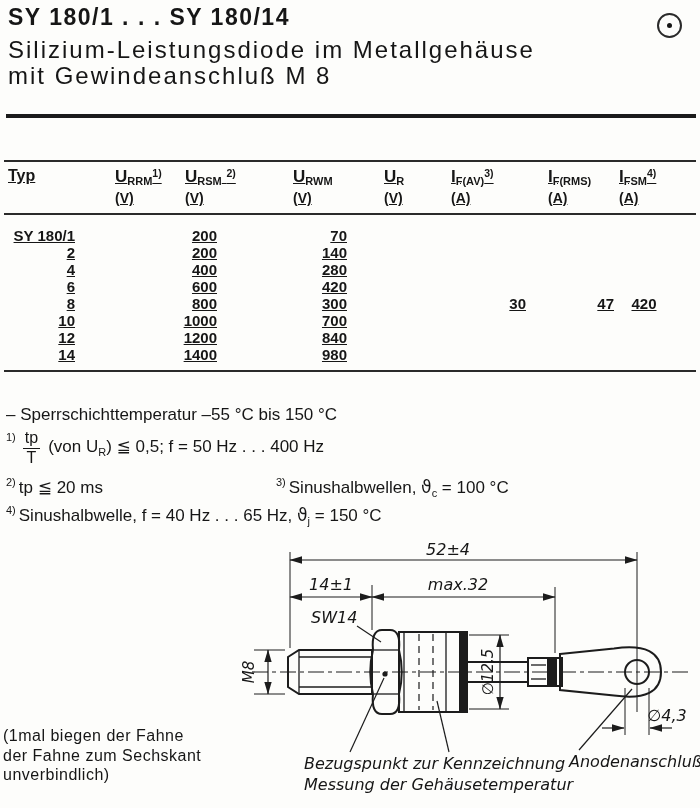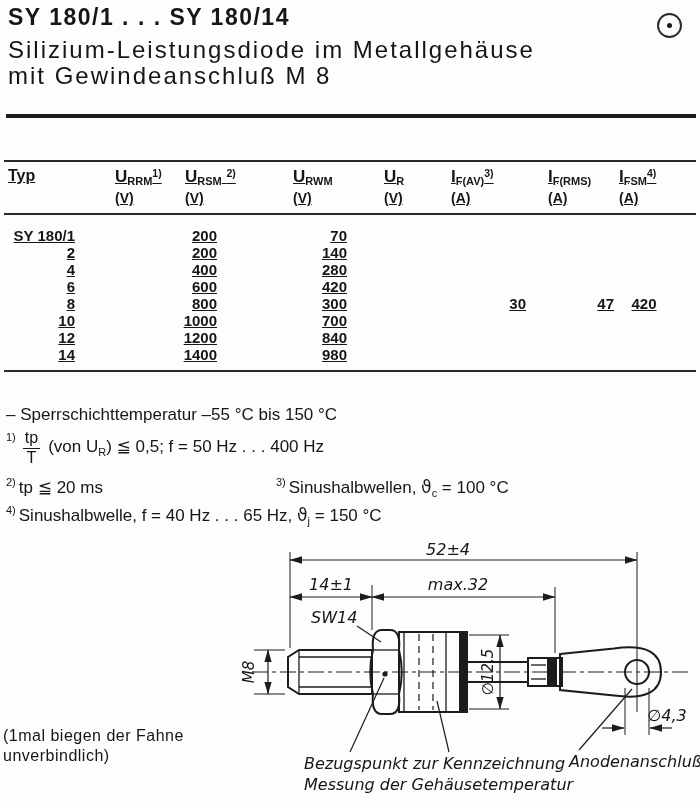--- a/index.html
+++ b/index.html
@@ -298,16 +298,17 @@
       <text class="dtx" x="304" y="790">Messung der Gehäusetemperatur</text>
       <text class="dtx" x="443" y="769">Kennzeichnung</text>
       <text class="dtx" x="569" y="767">Anodenanschluß</text>
     </g>
 
     <line class="cl" x1="252" y1="672" x2="692" y2="672"></line>
   </svg>
 
   <div class="fnote">
     <div>(1mal biegen der Fahne</div>
+    <div>der Fahne zum Sechskant</div>
     <div>unverbindlich)</div>
   </div>
 
 </div>
 
 </body></html>

